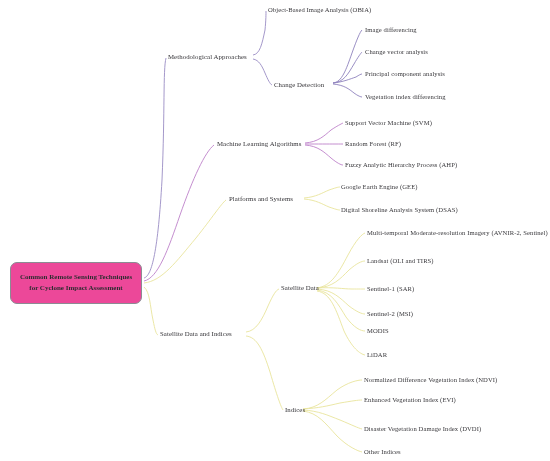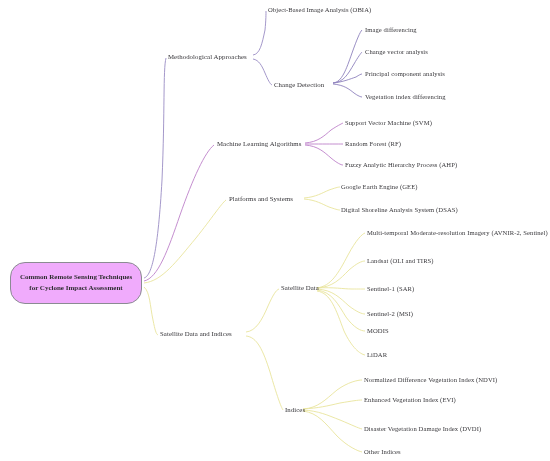--- a/index.html
+++ b/index.html
@@ -34,22 +34,22 @@
     letter-spacing: 0.08px;
   }
   .node-label.mid {
     font-size: 6.8px;
     color: #343337;
   }
   .root-node {
     position: absolute;
     box-sizing: border-box;
     border: 1px solid #8b8b93;
-    border-radius: 15px;
-    background: #f0abfc;
+    border-radius: 7px;
+    background: #ec4899;
     display: flex;
     align-items: center;
     justify-content: center;
     text-align: center;
     padding: 3px 6px;
   }
   .root-text {
     font-family: "Liberation Serif", "DejaVu Serif", serif;
     font-size: 7px;
     font-weight: bold;

